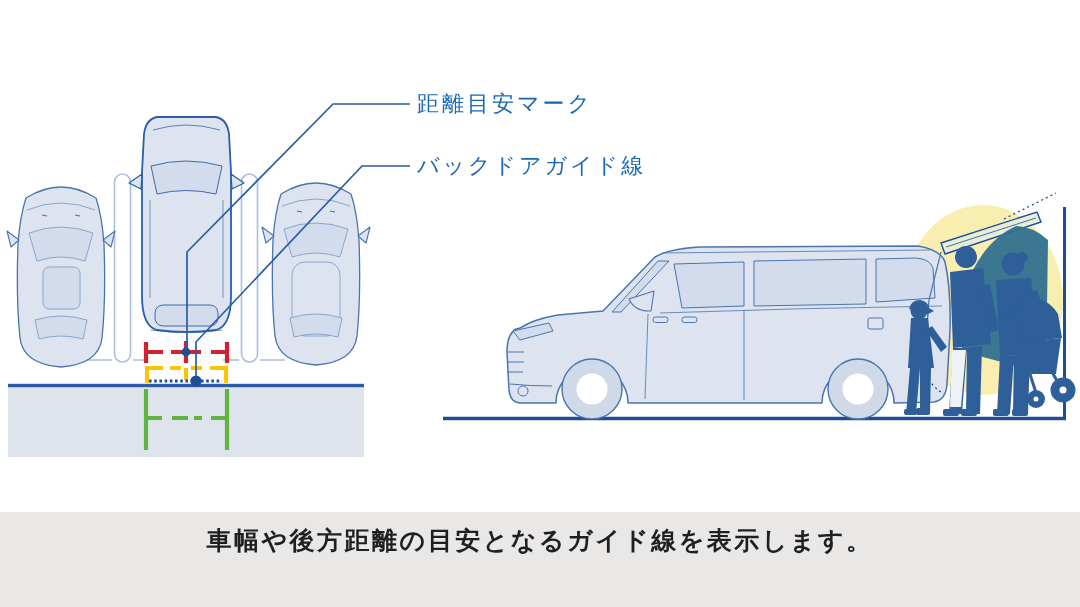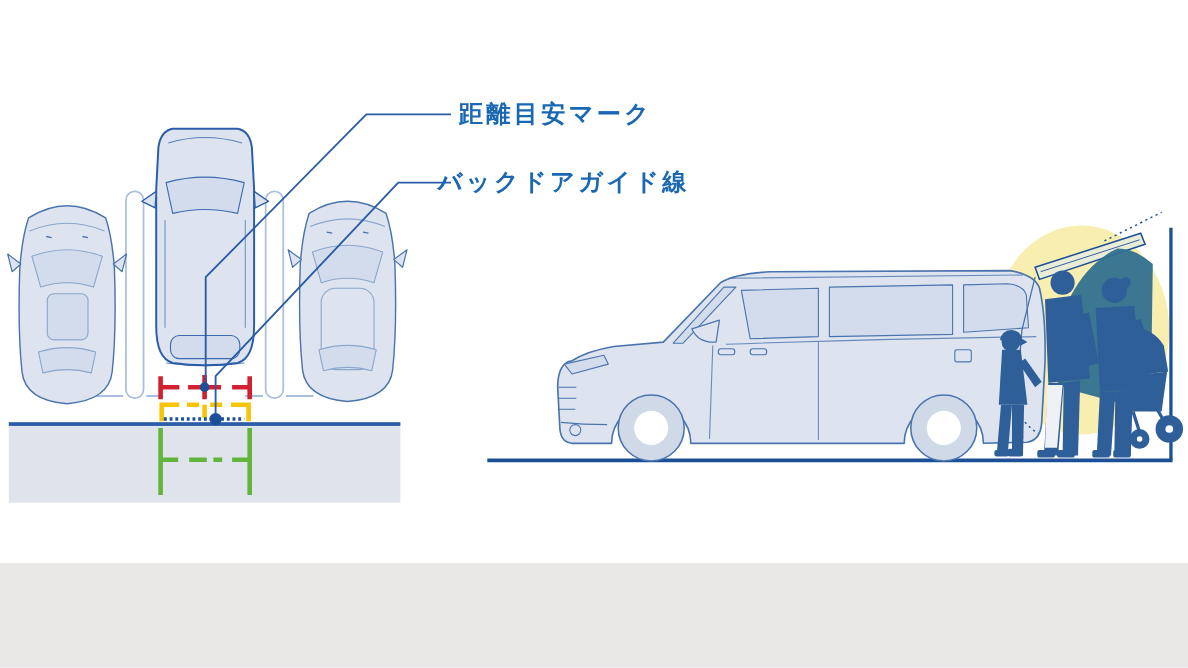--- a/index.html
+++ b/index.html
@@ -5,25 +5,25 @@
   html,body{margin:0;padding:0;}
   body{
     width:1080px;height:607px;position:relative;overflow:hidden;
     background:#ffffff;font-family:"Liberation Sans", sans-serif;
   }
   .stage{position:absolute;inset:0;}
   svg{display:block;}
   .left-diagram{position:absolute;left:0;top:50px;width:432px;height:420px;}
   .right-diagram{position:absolute;left:440px;top:180px;width:640px;height:290px;}
   .annotation{
-    position:absolute;color:var(--label-blue);font-weight:700;
+    position:absolute;color:var(--label-blue);font-weight:400;
     font-size:22px;letter-spacing:3px;white-space:nowrap;line-height:1;
   }
   .annotation.first{left:417px;top:93px;}
-  .annotation.second{left:398px;top:155px;}
+  .annotation.second{left:417px;top:155px;}
   .caption-bar{
     position:absolute;left:0;top:512px;width:1080px;height:95px;
     background:var(--caption-bg);text-align:center;
   }
   .caption-line{
     color:var(--caption-text);font-size:25px;font-weight:600;
     letter-spacing:2.5px;line-height:39px;white-space:nowrap;
   }
   .caption-line.l1{margin-top:9px;}
 </style>
@@ -174,15 +174,16 @@
       <path d="M 1016,300 L 1004,316 L 1009,320 L 1020,306 Z"></path>
       <path d="M 1030,374 L 1037,396 M 1052,372 L 1061,388" stroke="var(--silhouette-navy)" stroke-width="3" fill="none"></path>
       <circle cx="1036" cy="399" r="9"></circle>
       <circle cx="1036" cy="399" r="2.5" fill="#ffffff"></circle>
       <circle cx="1063" cy="390" r="12.5"></circle>
       <circle cx="1063" cy="390" r="3.5" fill="#ffffff"></circle>
     </g>
   </svg>
 
   <div class="caption-bar">
+    <div class="caption-line l1">車幅や後方距離の目安となるガイド線を表示します。</div>
   </div>
 
 </div>
 
 </body></html>

